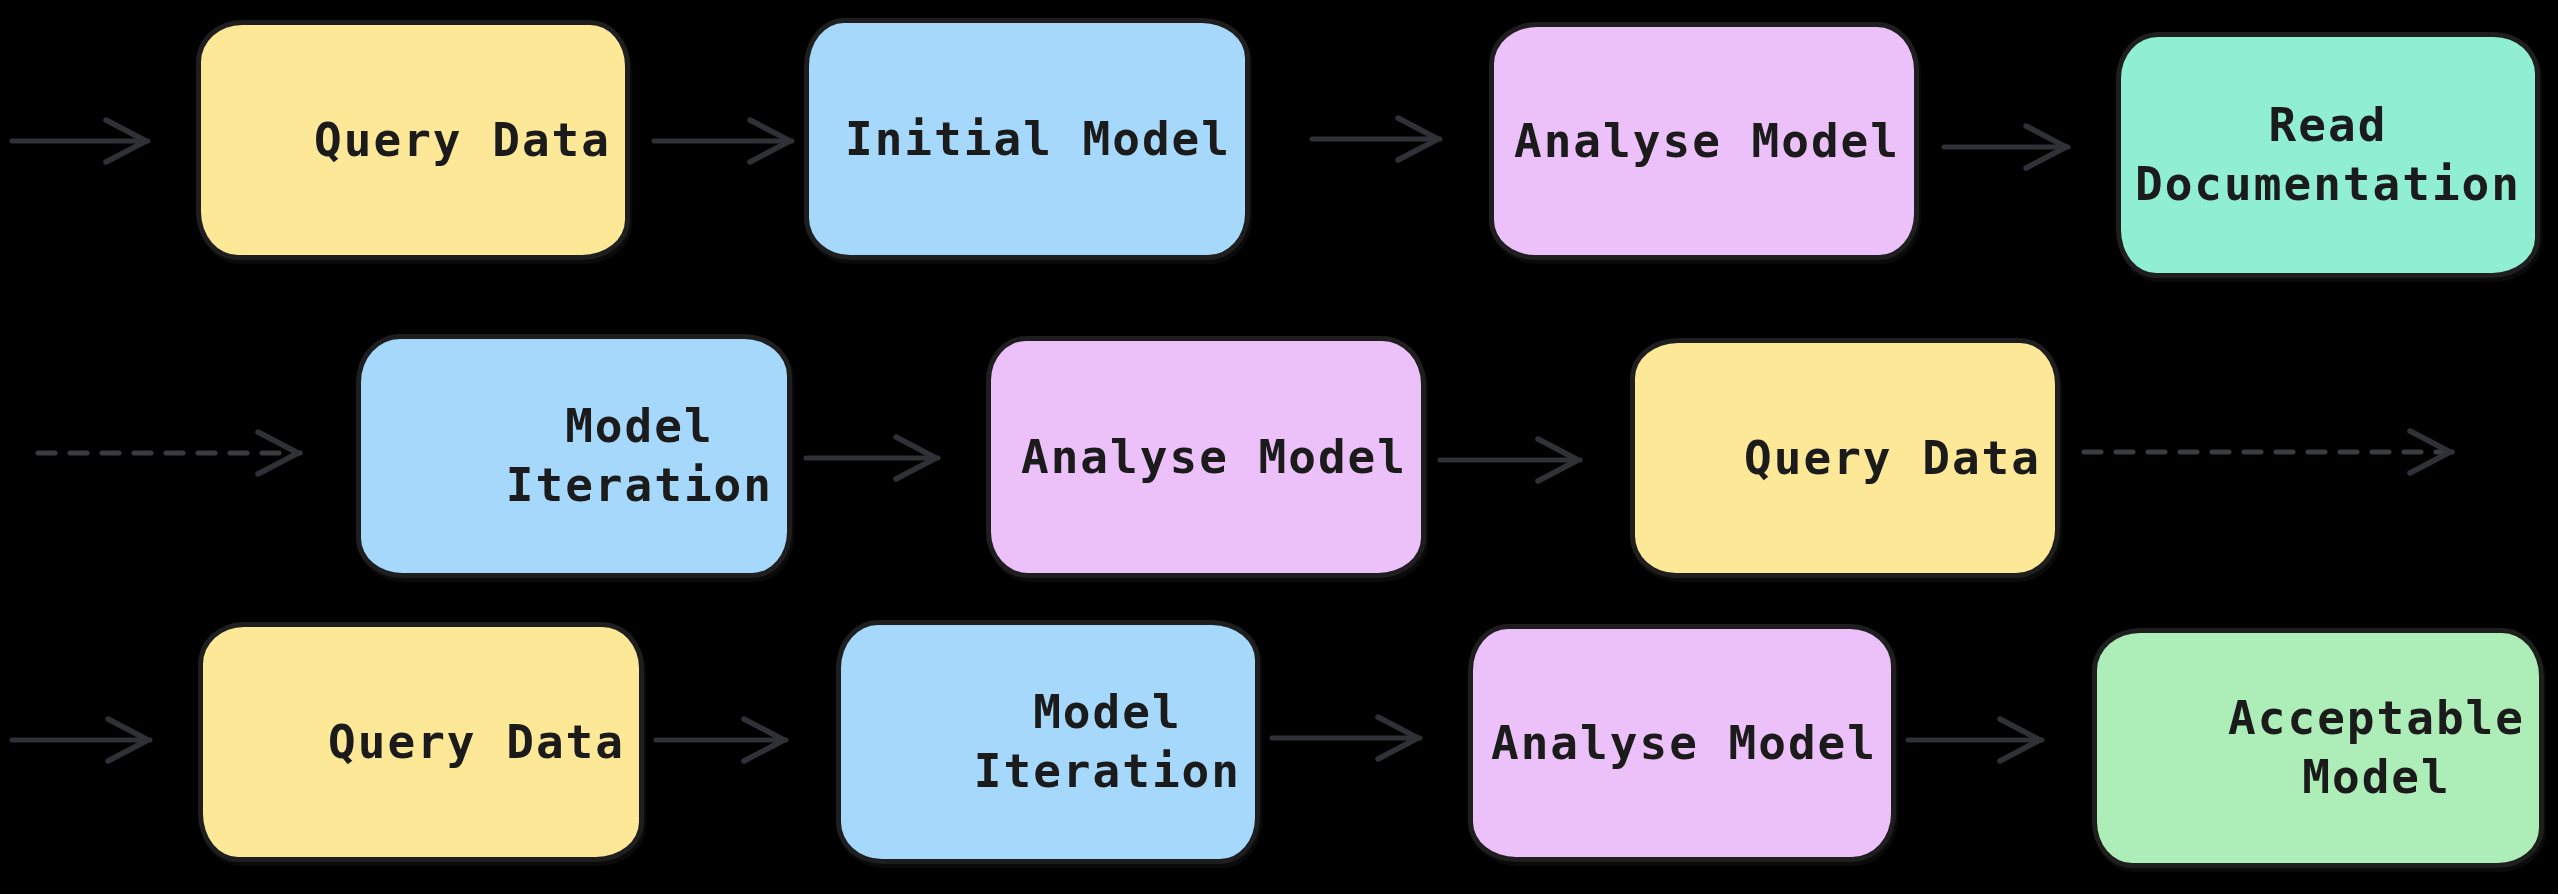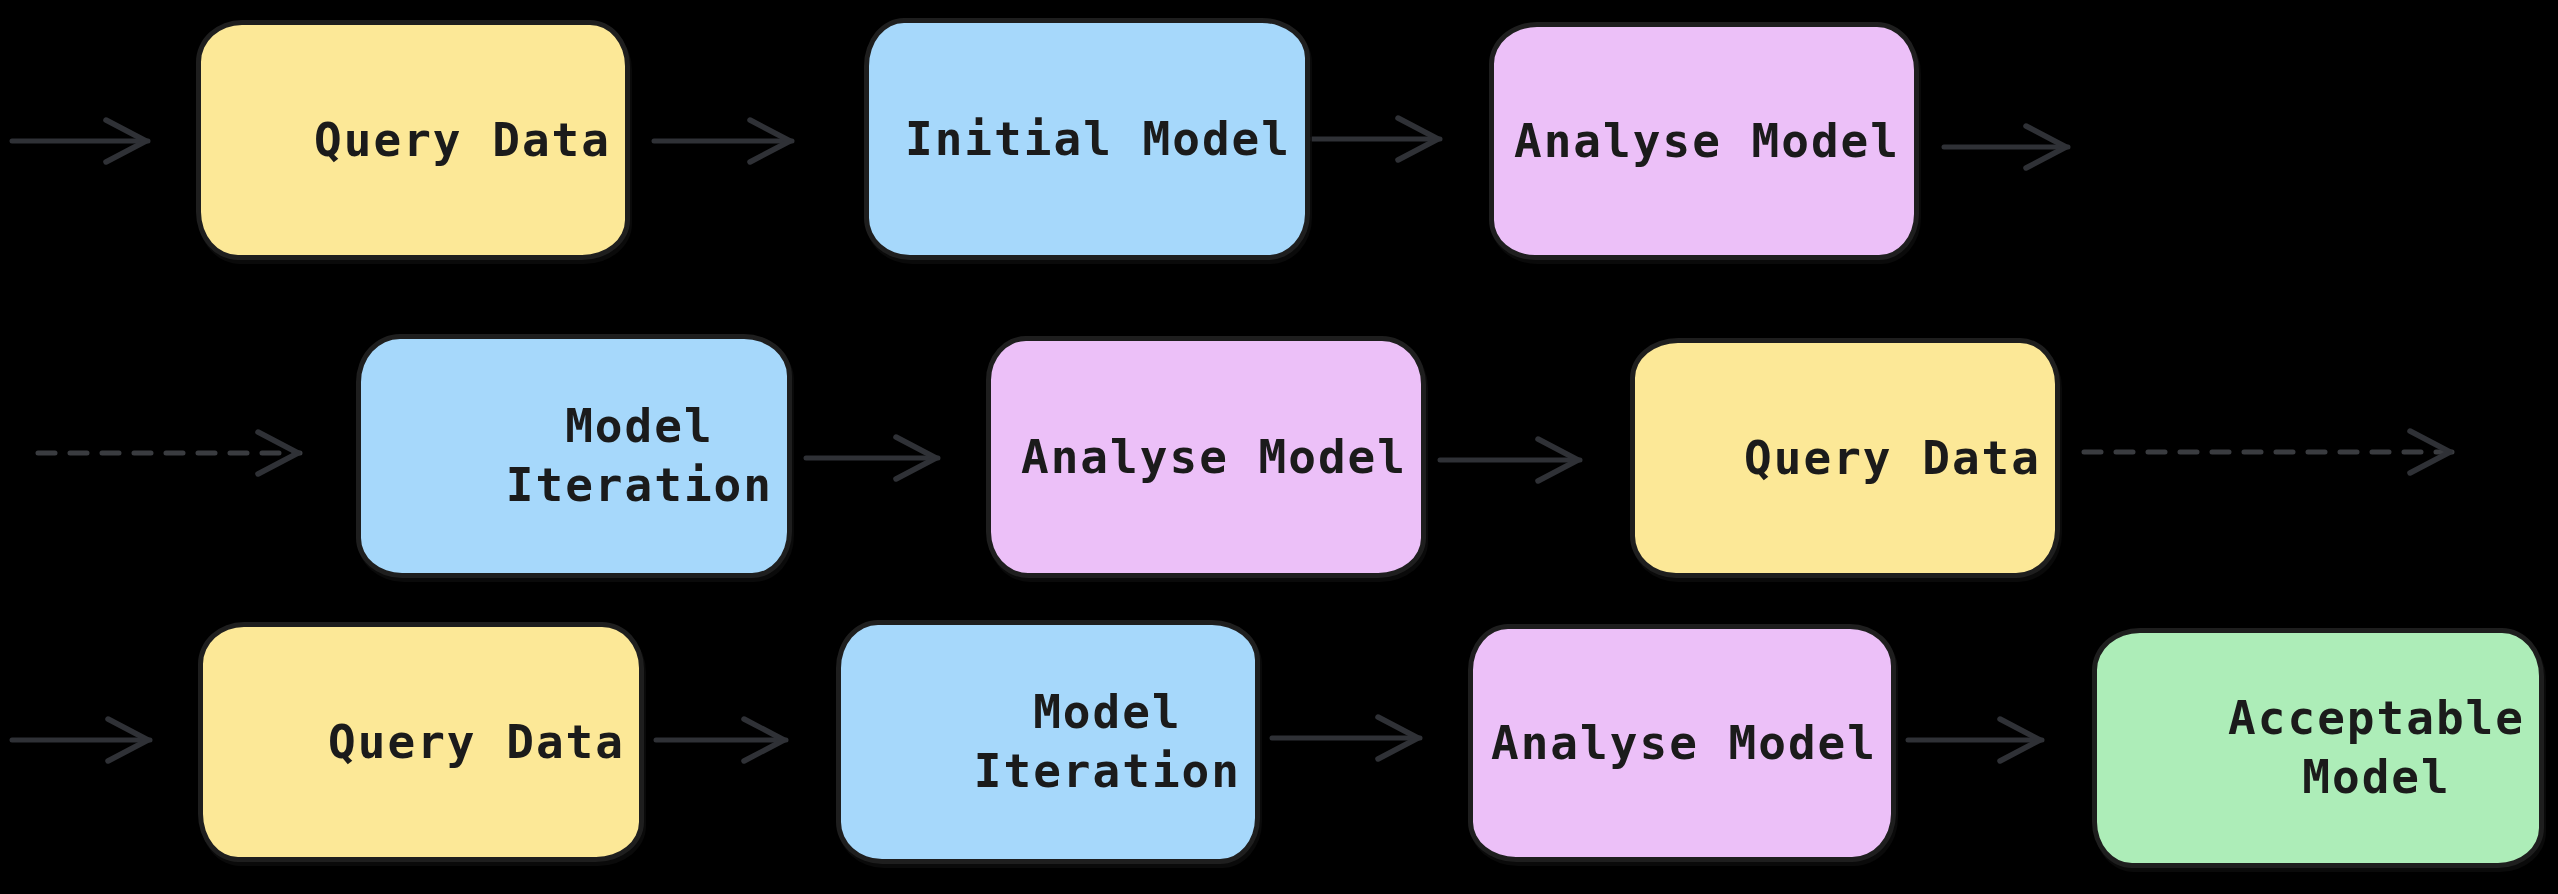--- a/index.html
+++ b/index.html
@@ -53,25 +53,29 @@
 
     <line class="edge" x1="12" y1="740" x2="150" y2="740" marker-end="url(#head)"></line>
     <line class="edge" x1="656" y1="740" x2="786" y2="740" marker-end="url(#head)"></line>
     <line class="edge" x1="1272" y1="738" x2="1420" y2="738" marker-end="url(#head)"></line>
     <line class="edge" x1="1908" y1="740" x2="2042" y2="740" marker-end="url(#head)"></line>
   </svg>
 
   <div class="node" style="left: 196px; top: 20px; width: 434px; height: 240px; border-radius: 46px 40px 48px 42px / 42px 46px 40px 48px; background: rgb(252, 232, 151);">
     <span class="label">Query Data</span>
   </div>
-  <div class="node" style="left: 864px; top: 18px; width: 446px; height: 242px; border-radius: 40px 48px 42px 46px / 48px 40px 46px 42px; background: rgb(166, 216, 251);">
+  <div class="node" style="left: 804px; top: 18px; width: 446px; height: 242px; border-radius: 40px 48px 42px 46px / 48px 40px 46px 42px; background: rgb(166, 216, 251);">
     <span class="label">Initial Model</span>
   </div>
   <div class="node" style="left: 1489px; top: 22px; width: 430px; height: 238px; border-radius: 48px 42px 40px 46px / 42px 48px 46px 40px; background: rgb(236, 192, 248);">
     <span class="label">Analyse Model</span>
+  </div>
+  <div class="node" style="left: 2116px; top: 32px; width: 424px; height: 246px; border-radius: 42px 46px 48px 40px / 46px 42px 40px 48px; background: rgb(144, 239, 208);">
+    <span class="label">Read
+Documentation</span>
   </div>
 
   <div class="node" style="left: 356px; top: 334px; width: 436px; height: 244px; border-radius: 44px 48px 40px 46px / 48px 42px 46px 40px; background: rgb(166, 216, 251);">
     <span class="label">Model
 Iteration</span>
   </div>
   <div class="node" style="left: 986px; top: 336px; width: 440px; height: 242px; border-radius: 40px 44px 48px 42px / 44px 48px 40px 46px; background: rgb(236, 192, 248);">
     <span class="label">Analyse Model</span>
   </div>
   <div class="node" style="left: 1630px; top: 338px; width: 430px; height: 240px; border-radius: 48px 40px 44px 46px / 40px 46px 48px 42px; background: rgb(252, 232, 151);">

